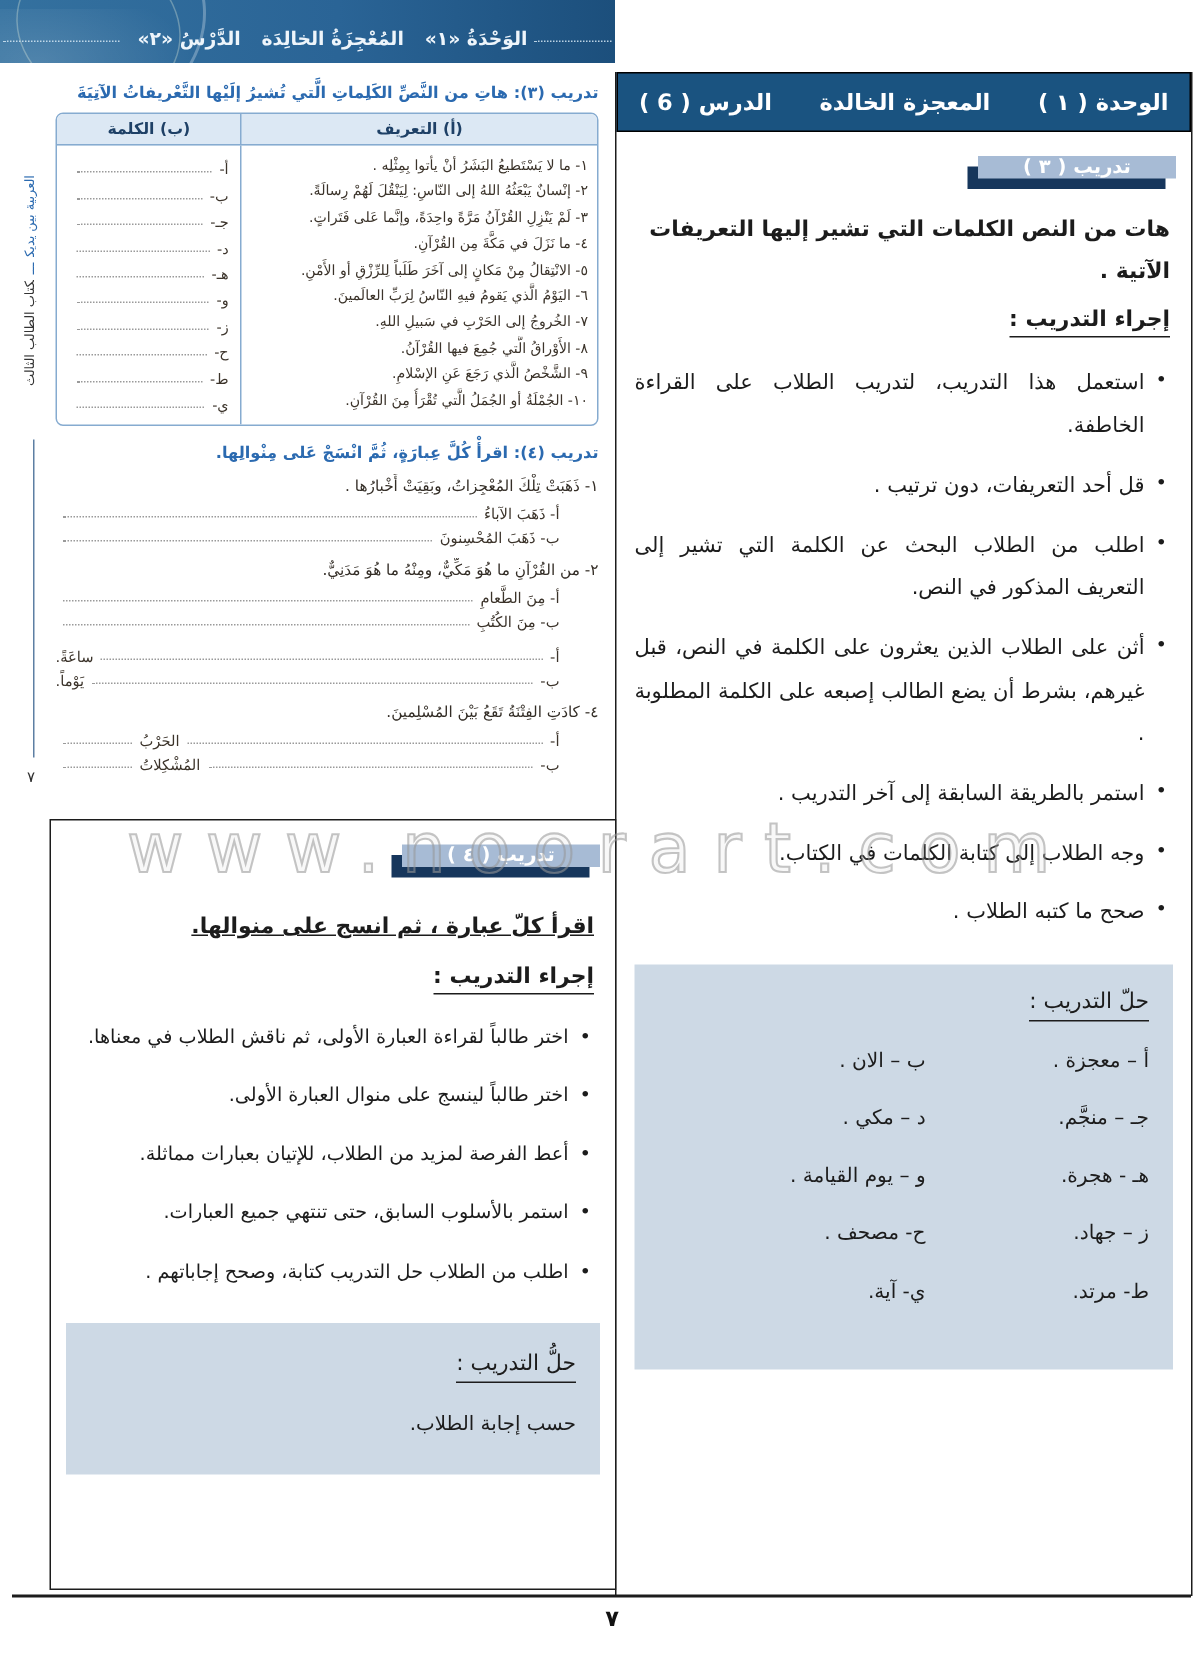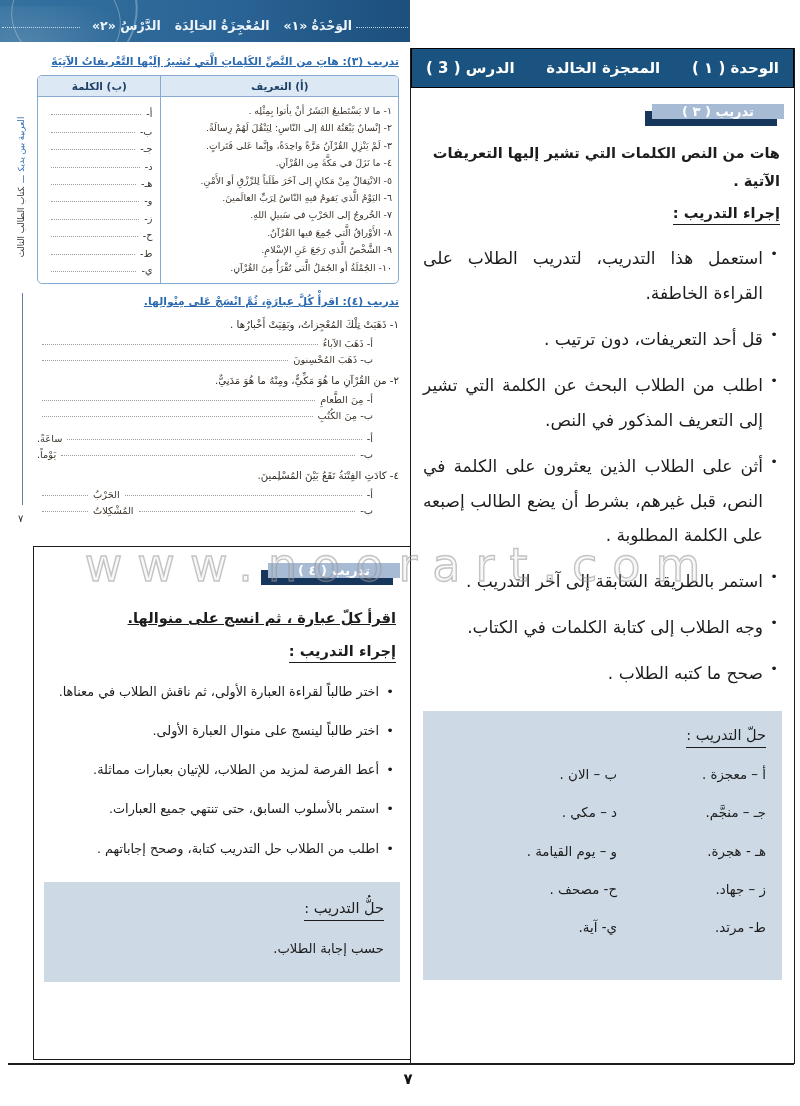--- a/index.html
+++ b/index.html
@@ -48,21 +48,21 @@
     position:relative;width:132px;height:15px;background:#a7bbd5;
     box-shadow:-7px 7px 0 0 #16365c;display:flex;align-items:center;justify-content:center;
     color:#ffffff;font-size:13px;font-weight:bold;
   }
   .badge-row{display:flex;justify-content:flex-start;margin:16px 10px 0 0;}
   .instruction{margin:20px 14px 0 14px;font-size:14.6px;font-weight:bold;line-height:1.9;text-align:right;}
   .proc-title{margin:10px 14px 0 14px;font-size:14.6px;font-weight:bold;display:inline-block;
     border-bottom:1.5px solid #1c1c1c;padding-bottom:3px;}
   ul.bullets{list-style:none;margin:16px 16px 0 12px;padding:0;}
   ul.bullets li{
-    position:relative;padding-right:15px;font-size:17px;line-height:2.05;
+    position:relative;padding-right:15px;font-size:14px;line-height:2.05;
     margin-bottom:11px;text-align:justify;
   }
   ul.bullets li::before{content:"•";position:absolute;right:0;top:0;font-size:13px;}
   .solution-box{background:#cdd9e5;margin:20px 12px 0 12px;padding:14px 16px 24px 12px;}
   .sol-title{display:inline-block;font-size:14.5px;font-weight:normal;
     border-bottom:1.5px solid #1c1c1c;padding-bottom:4px;margin-bottom:16px;}
   .sol-row{display:flex;margin-bottom:17px;font-size:13.4px;line-height:1.6;}
   .sol-row .c1{flex:0 0 45%;}
   .sol-row .c2{flex:1;}
   .sol-body{font-size:13.2px;margin-top:4px;}
@@ -72,21 +72,21 @@
     position:absolute;left:33px;top:546px;width:378px;height:514px;
     border:1px solid #1c1c1c;box-sizing:border-box;direction:rtl;background:#fff;z-index:4;
   }
   .guide-box .instruction{margin-top:26px;text-decoration:underline;}
   .guide-box ul.bullets li{font-size:12.8px;margin-bottom:13px;}
   .guide-box .solution-box{margin:20px 10px 0 10px;padding:16px 16px 26px 12px;}
 
   
   .mini-page{position:absolute;left:15px;top:55px;width:396px;height:488px;direction:rtl;}
   .mini-content{position:absolute;left:22px;top:0;width:362px;}
-  .mini-title{color:#2b6ab0;font-weight:bold;font-size:10.8px;text-align:right;white-space:nowrap;text-decoration:underline;}
+  .mini-title{color:#2b6ab0;font-weight:bold;font-size:10.8px;text-align:right;white-space:nowrap;}
   .mini-table{
     margin-top:7px;border:1px solid #86abd0;border-radius:5px;overflow:hidden;background:#fff;
   }
   .t-head{display:flex;background:#dce8f4;border-bottom:1px solid #86abd0;
     font-weight:bold;font-size:10.5px;color:#1e4066;}
   .th-def{flex:0 0 66%;text-align:center;padding:4px 0;border-left:1px solid #86abd0;box-sizing:border-box;}
   .th-word{flex:1;text-align:center;padding:4px 0;}
   .t-body{display:flex;}
   .tb-def{flex:0 0 66%;border-left:1px solid #86abd0;box-sizing:border-box;padding:5px 6px 7px 2px;}
   .tb-word{flex:1;padding:5px 8px 7px 8px;}
@@ -262,21 +262,21 @@
           </div>
       </div>
     </div>
   </div>
 </div>
 
 <div class="guide-col">
   <div class="unit-bar">
     <span>الوحدة ( ١ )</span>
     <span>المعجزة الخالدة</span>
-    <span>الدرس ( 3 )</span>
+    <span>الدرس ( 6 )</span>
   </div>
 
   <div class="badge-row">
     <div class="badge">تدريب ( ٣ )</div>
   </div>
 
   <div class="instruction">هات من النص الكلمات التي تشير إليها التعريفات الآتية .</div>
   <div><span class="proc-title">إجراء التدريب :</span></div>
 
   <ul class="bullets">

